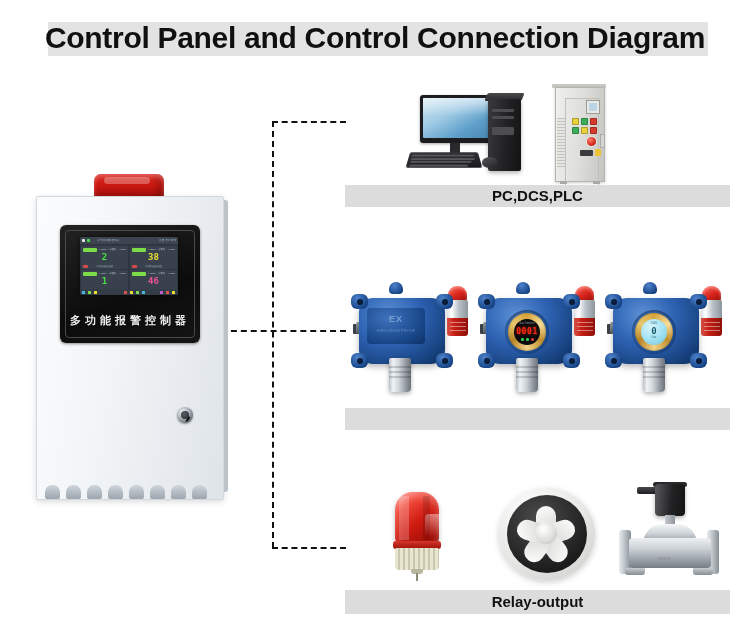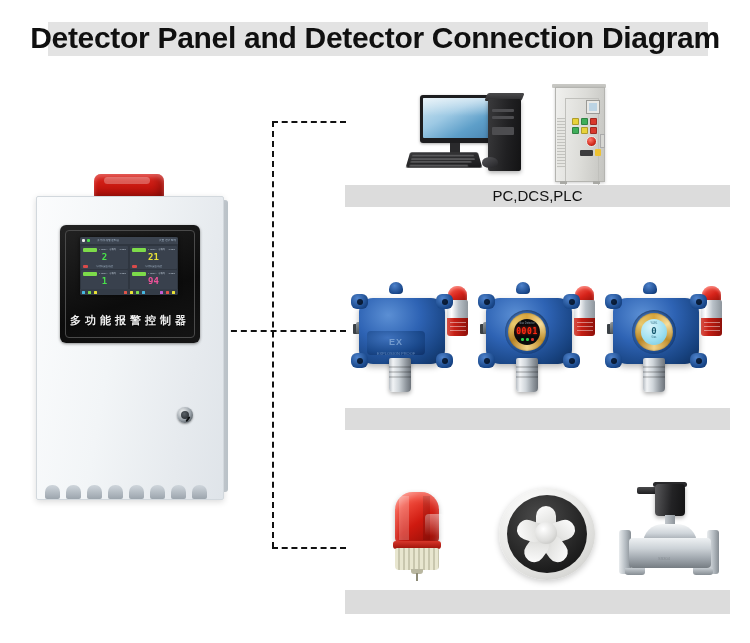--- a/index.html
+++ b/index.html
@@ -72,21 +72,21 @@
            transform:rotate(36deg);border-radius:1px;}
 
   #louvers{position:absolute;left:8px;bottom:0px;width:170px;height:16px;}
   .louver{position:absolute;bottom:0;width:15px;height:14px;
           background:linear-gradient(180deg,#cfd6dc,#9ca5ad);border-radius:7px 7px 2px 2px;}
 
   
   .group{position:absolute;left:345px;width:385px;}
   .label-bar{position:absolute;left:0;width:385px;height:22px;background:#dcdcdc;}
   .label-text{position:absolute;left:0;top:0;width:385px;height:22px;line-height:22px;
-              text-align:center;font-size:15px;font-weight:400;color:#111;}
+              text-align:center;font-size:15px;font-weight:700;color:#111;}
 
   .photo{position:absolute;}
 
   
   #pc-img{left:55px;top:5px;width:130px;height:95px;}
   #mon-frame{position:absolute;left:20px;top:10px;width:72px;height:48px;background:#1d1d1f;
              border-radius:3px;box-shadow:0 1px 3px rgba(0,0,0,.35);}
   #mon-screen{position:absolute;left:2.5px;top:2.5px;width:67px;height:40px;border-radius:1px;
               background:linear-gradient(150deg,#cfe6f2 0%,#9dc9e4 40%,#5e9fc9 72%,#4a87b4 100%);}
   #mon-gloss{position:absolute;left:2.5px;top:2.5px;width:67px;height:18px;
@@ -155,21 +155,21 @@
         background:linear-gradient(90deg,#b8bec4 0%,#f1f3f5 18%,#cfd5da 45%,#90979e 78%,#6d737a 100%);
         border-radius:2px 2px 4px 4px;box-shadow:0 2px 4px rgba(0,0,0,.3);}
   .det-cap-band{position:absolute;left:0;width:22px;height:2px;background:rgba(0,0,0,.16);}
   .det-conn{position:absolute;left:-8px;top:26px;width:18px;height:12px;
         background:linear-gradient(180deg,#9aa2a9,#5b6369);border-radius:2px;}
   .det-conn-nut{position:absolute;left:-12px;top:27px;width:6px;height:10px;background:#3c4247;border-radius:1px;}
   .det-eye{position:absolute;left:36px;top:2px;width:14px;height:12px;border-radius:7px 7px 4px 4px;
         background:radial-gradient(ellipse at 40% 30%,#4e82cb,#19478a 70%,#0d2a56);}
 
   
-  #det1-face-blank{position:absolute;left:8px;top:33px;width:58px;height:24px;border-radius:4px;
+  #det1-face-blank{position:absolute;left:8px;top:10px;width:58px;height:36px;border-radius:4px;
         background:radial-gradient(ellipse at 36% 28%,#3f72bd,#1b4a8d 62%,#0e3068);}
   #det1-ex{position:absolute;left:0;top:6px;width:58px;text-align:center;font-size:9px;font-weight:700;
         color:rgba(170,200,235,.55);letter-spacing:1px;}
   #det1-sub{position:absolute;left:0;top:20px;width:58px;text-align:center;font-size:4px;
         color:rgba(170,200,235,.45);}
 
   
   #det2-led{position:absolute;left:2px;top:2px;width:26px;height:26px;border-radius:50%;background:#0a0a0c;}
   #det2-lbl{position:absolute;left:0;top:3px;width:26px;text-align:center;font-size:2.6px;color:#8c9aa8;}
   #det2-digits{position:absolute;left:0;top:8px;width:26px;text-align:center;
@@ -233,21 +233,21 @@
   .vlv-foot{position:absolute;top:86px;width:20px;height:7px;
         background:linear-gradient(180deg,#c6ccd1,#868d93);border-radius:0 0 3px 3px;}
   #vlv-mark1{position:absolute;left:32px;top:60px;width:46px;text-align:center;font-size:4px;color:#7e858b;}
   #vlv-mark2{position:absolute;left:32px;top:66px;width:46px;text-align:center;font-size:4px;color:#7e858b;}
   #vlv-mark3{position:absolute;left:28px;top:74px;width:46px;text-align:center;font-size:4px;color:#868d93;}
 </style>
 </head>
 <body>
 
 <div id="title-band"></div>
-<div id="page-title">Detector Panel and Detector Connection Diagram</div>
+<div id="page-title">Control Panel and Control Connection Diagram</div>
 
 <div class="dash-v" style="left:272px;top:121px;height:427px;"></div>
 <div class="dash-h" style="left:272px;top:121px;width:74px;"></div>
 <div class="dash-h" style="left:221px;top:330px;width:125px;"></div>
 <div class="dash-h" style="left:272px;top:547px;width:74px;"></div>
 
 <div id="control-panel">
   <div id="panel-side"></div>
   <div id="beacon-base"></div>
   <div id="beacon">
@@ -275,41 +275,41 @@
           <div class="cell-val" style="color:#49e04a;">2</div>
           <div class="cell-flag"></div>
           <div class="cell-foot">实时浓度值/报警</div>
         </div>
 
         <div class="lcd-cell" style="left:50px;top:9px;">
           <div class="cell-bar"></div>
           <div class="cell-t1">4-20mA</div>
           <div class="cell-t2">可燃气</div>
           <div class="cell-t3">%LEL</div>
-          <div class="cell-val" style="color:#e8e137;">21</div>
+          <div class="cell-val" style="color:#e8e137;">38</div>
           <div class="cell-flag"></div>
           <div class="cell-foot">实时浓度值/报警</div>
         </div>
 
         <div class="lcd-cell" style="left:1px;top:33px;">
           <div class="cell-bar"></div>
           <div class="cell-t1">4-20mA</div>
           <div class="cell-t2">可燃气</div>
           <div class="cell-t3">%LEL</div>
           <div class="cell-val" style="color:#49e04a;">1</div>
           <div class="cell-flag"></div>
           <div class="cell-foot">实时浓度值/报警</div>
         </div>
 
         <div class="lcd-cell" style="left:50px;top:33px;">
           <div class="cell-bar"></div>
           <div class="cell-t1">4-20mA</div>
           <div class="cell-t2">可燃气</div>
           <div class="cell-t3">%LEL</div>
-          <div class="cell-val" style="color:#f0529a;">94</div>
+          <div class="cell-val" style="color:#f0529a;">46</div>
           <div class="cell-flag"></div>
           <div class="cell-foot">实时浓度值/报警</div>
         </div>
 
         <div id="lcd-bottom">
           <div class="btn-sq" style="left:2px;background:#46b8e0;"></div>
           <div class="btn-sq" style="left:8px;background:#7ddc4a;"></div>
           <div class="btn-sq" style="left:14px;background:#e8e137;"></div>
           <div class="btn-sq" style="left:44px;background:#e0544a;"></div>
           <div class="btn-sq" style="left:50px;background:#e8e137;"></div>
@@ -565,13 +565,14 @@
     <div id="vlv-body">
       <div id="vlv-mark1">G 4W101</div>
       <div id="vlv-mark2">PN16</div>
     </div>
     <div id="vlv-mark3">SS304</div>
     <div class="vlv-foot" style="left:12px;"></div>
     <div class="vlv-foot" style="right:12px;"></div>
   </div>
 
   <div class="label-bar" style="top:112px;height:24px;"></div>
+  <div class="label-text" style="top:112px;height:24px;line-height:24px;">Relay-output</div>
 </div>
 
 </body></html>

